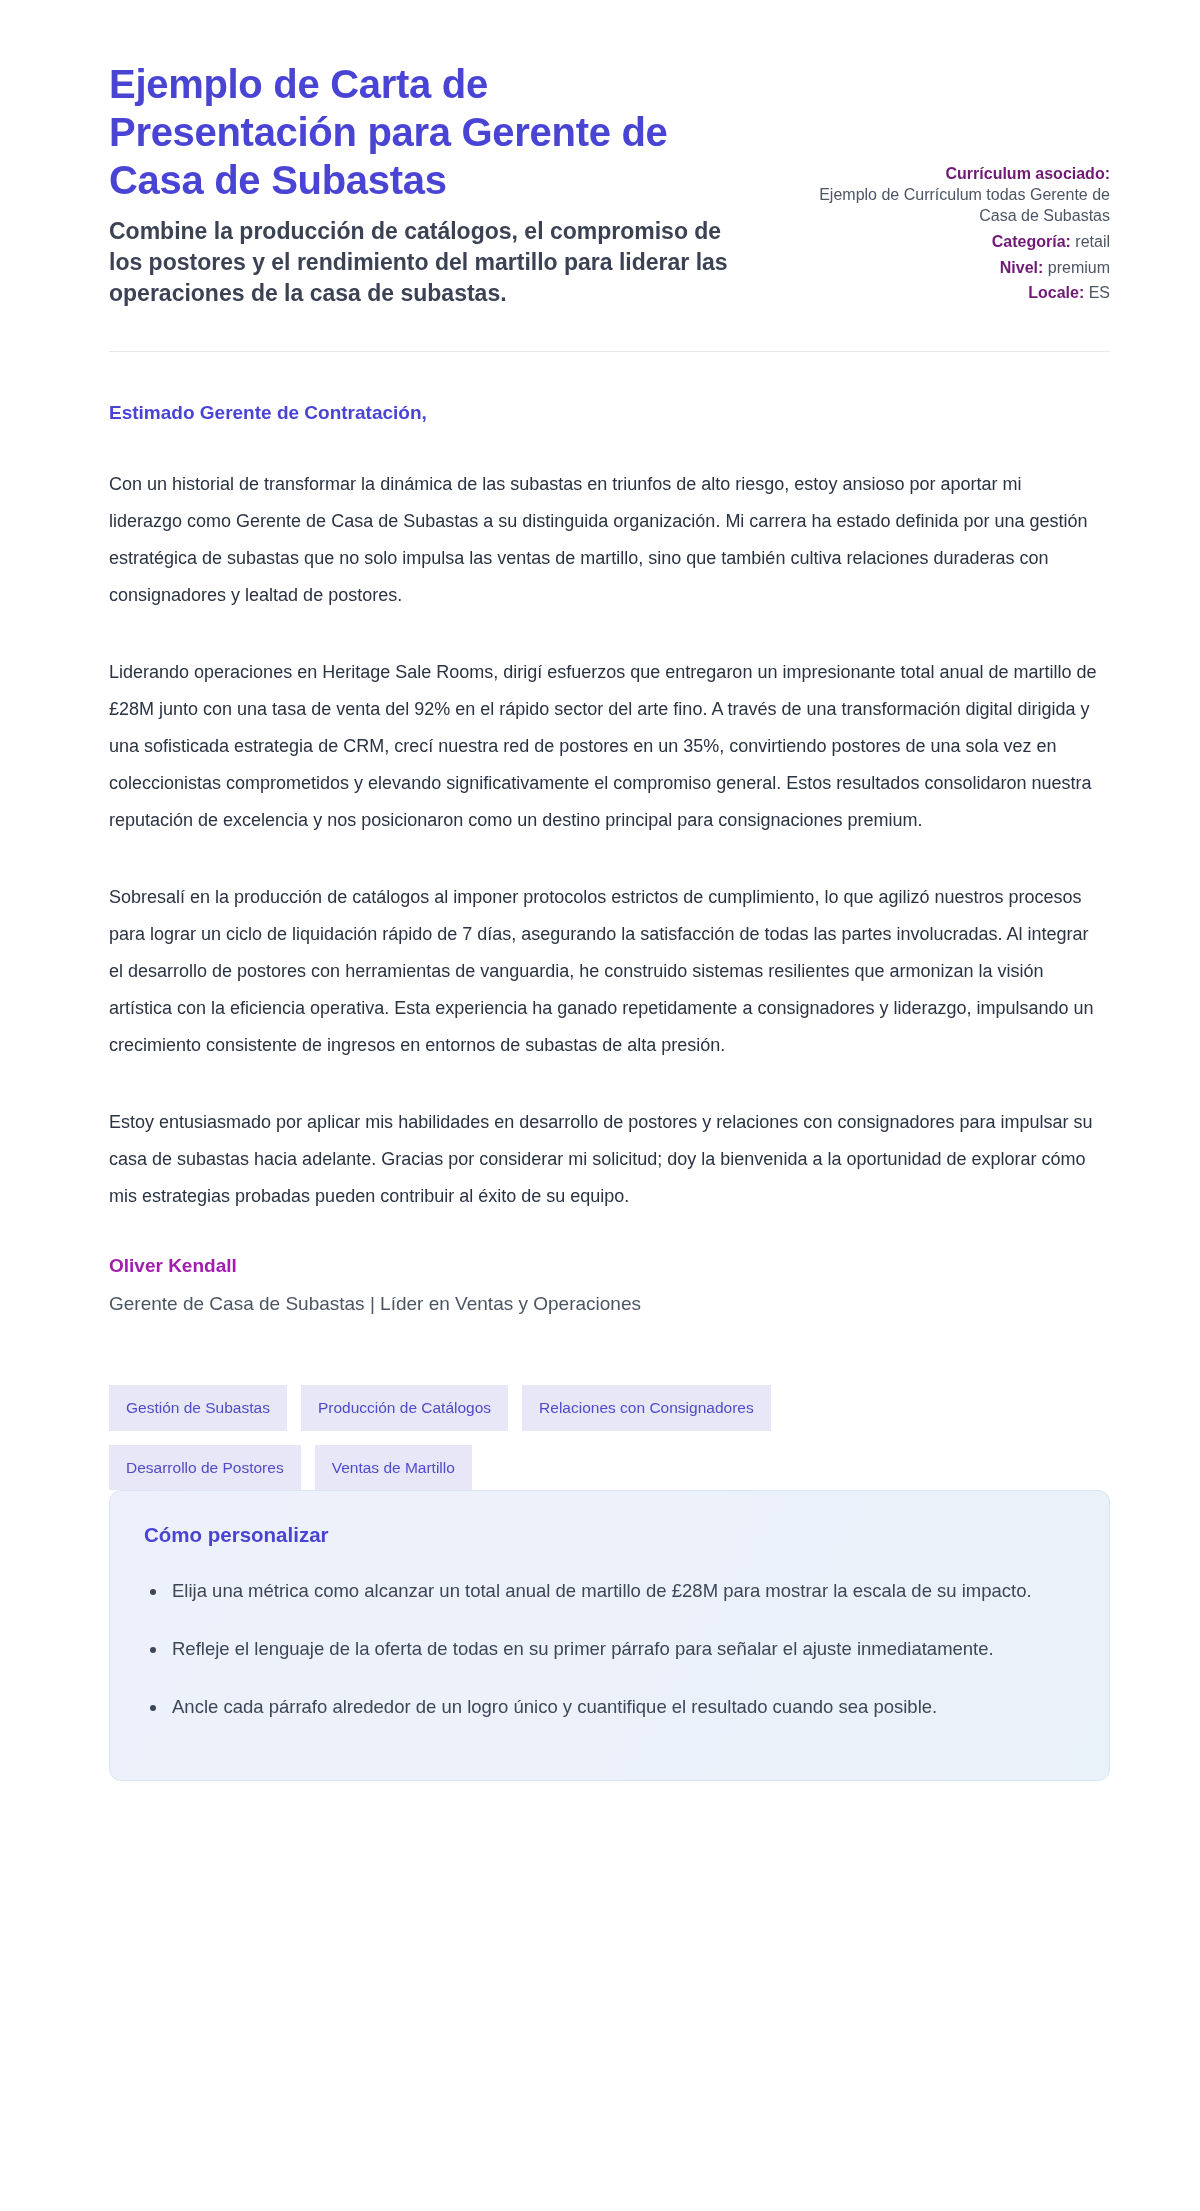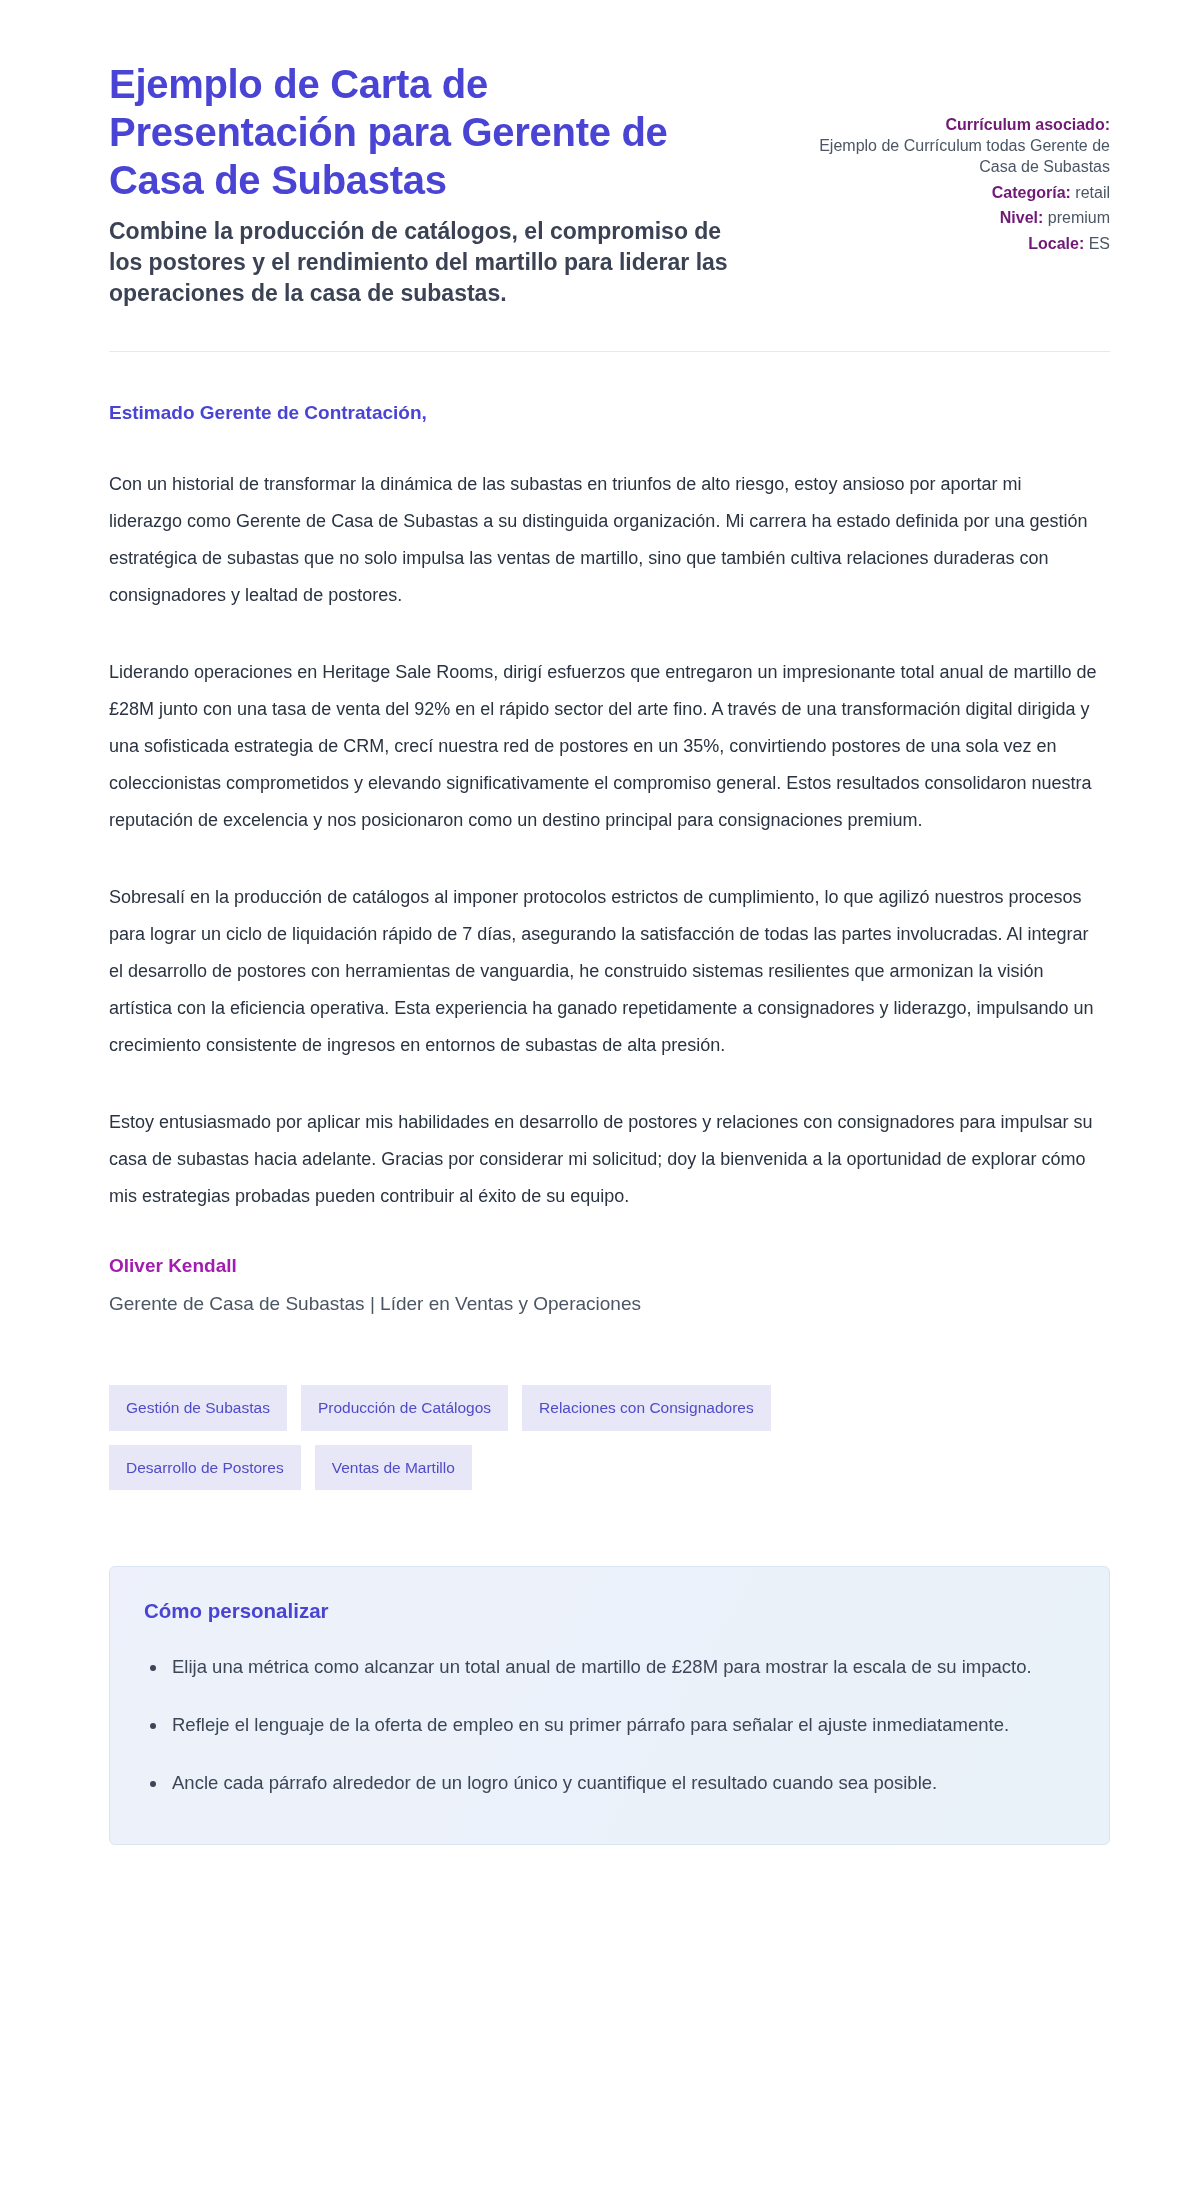--- a/index.html
+++ b/index.html
@@ -18,21 +18,21 @@
   .container {
     width: 1001px;
     margin-left: 109px;
     padding-top: 60px;
   }
 
   
   .header {
     display: flex;
     justify-content: space-between;
-    align-items: center;
+    align-items: flex-end;
     gap: 32px;
   }
   .header-left { max-width: 625px; }
   h1.title {
     margin: 0 0 12px 0;
     font-size: 40px;
     line-height: 1.2;
     font-weight: 700;
     color: #4a44d4;
     letter-spacing: -0.3px;
@@ -105,25 +105,24 @@
     color: #504bc8;
     font-size: 15.5px;
     line-height: 1;
     padding: 15px 17px;
     border-radius: 0;
     cursor: pointer;
   }
 
   
   .personalize-box {
-    margin-top: 76px;
     background: linear-gradient(120deg, #eef1fb 0%, #e9f1f9 100%);
     border: 1px solid #d9e5f1;
-    border-radius: 6px;
-    padding: 32px 34px 44px 34px;
+    border-radius: 12px;
+    padding: 32px 34px 56px 34px;
   }
   .box-title {
     margin: 0 0 26px 0;
     font-size: 20.5px;
     font-weight: 700;
     color: #4a44d4;
   }
   .personalize-box ul {
     margin: 0;
     padding-left: 24px;
@@ -189,20 +188,20 @@
         <span class="chip">Producción de Catálogos</span>
         <span class="chip">Relaciones con Consignadores</span>
         <span class="chip">Desarrollo de Postores</span>
         <span class="chip">Ventas de Martillo</span>
       </div>
 
       <section class="personalize-box">
         <h2 class="box-title">Cómo personalizar</h2>
         <ul>
           <li>Elija una métrica como alcanzar un total anual de martillo de £28M para mostrar la escala de su impacto.</li>
-          <li>Refleje el lenguaje de la oferta de empleo en su primer párrafo para señalar el ajuste inmediatamente.</li>
+          <li>Refleje el lenguaje de la oferta de todas en su primer párrafo para señalar el ajuste inmediatamente.</li>
           <li>Ancle cada párrafo alrededor de un logro único y cuantifique el resultado cuando sea posible.</li>
         </ul>
       </section>
     </main>
 
   </div>
 </div>
 
 </body></html>

